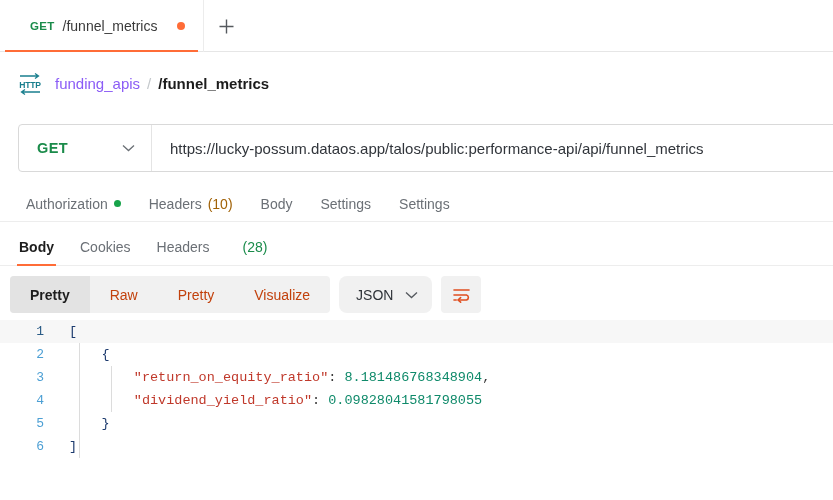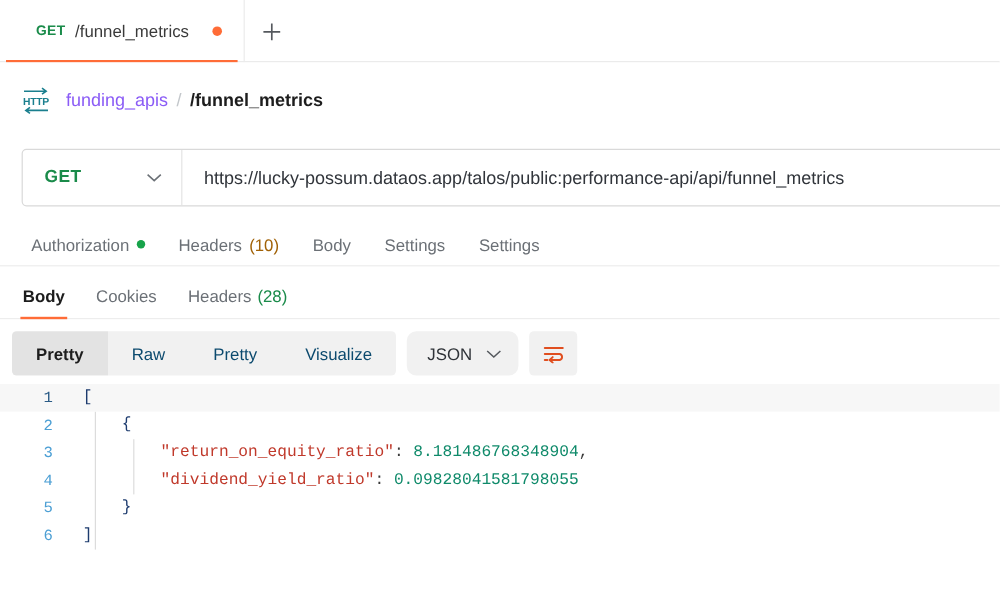--- a/index.html
+++ b/index.html
@@ -125,41 +125,41 @@
     border-bottom: 1px solid #ededed;
   }
   .res-tab {
     position: relative;
     display: flex; align-items: center; gap: 5px;
     padding: 0 13px; height: 38px;
     font-size: 14px; color: #6b7076;
     cursor: pointer;
   }
   .res-tab.active { color: #1d1d1d; font-weight: bold; }
-  .res-tab .count { color: #1a8b4a; font-weight: normal; }
+  .res-tab .count { color: #1a8b4a; font-weight: normal; margin-left: 28px; }
   .res-underline {
     position: absolute; left: 11px; right: 11px; bottom: 0;
     height: 2px; background: #ff6c37;
   }
 
   
   #format-toolbar {
     position: absolute; left: 10px; top: 276px;
     height: 37px;
     display: flex; align-items: flex-start; gap: 9px;
   }
   .seg-group {
     display: flex; align-items: stretch;
     background: #f1f1f1; border-radius: 4px;
     height: 37px; overflow: hidden;
   }
   .seg-item {
     display: flex; align-items: center;
     padding: 0 20px;
-    font-size: 14px; color: #0c4a6e;
+    font-size: 14px; color: #c2410c;
     cursor: pointer;
   }
   .seg-item.active {
     background: #e3e3e3; color: #1d1d1d; font-weight: bold;
   }
   #format-select {
     display: flex; align-items: center; gap: 12px;
     background: #f1f1f1; border-radius: 8px;
     height: 37px; padding: 0 14px 0 17px;
     font-size: 14px; color: #2f3338;

